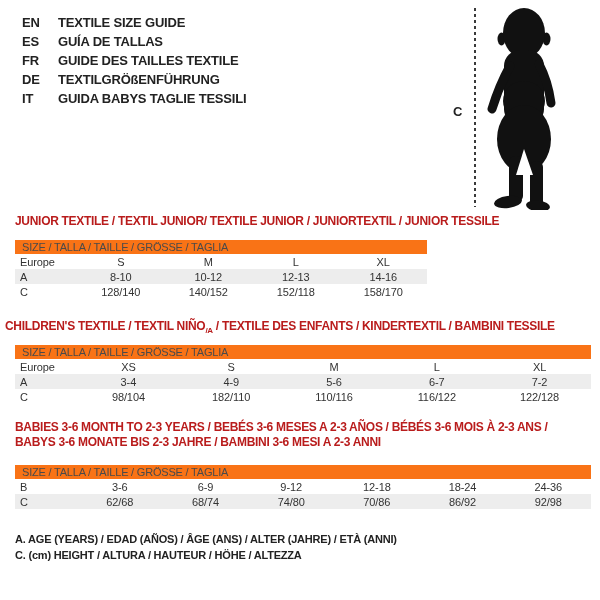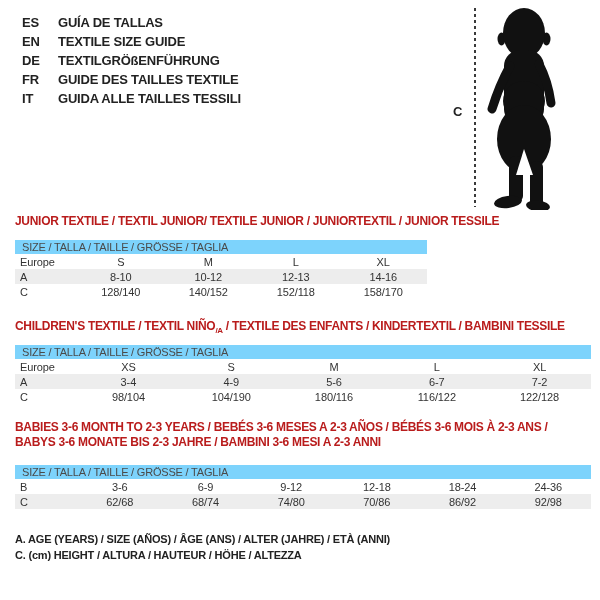--- a/index.html
+++ b/index.html
@@ -19,54 +19,54 @@
   
   .dash-line{left:474px;top:8px;width:2px;height:199px;
     background:repeating-linear-gradient(to bottom,#3a3a3a 0 3px,transparent 3px 6px);}
   .height-label{left:453px;top:104px;font-size:13px;font-weight:700;color:#222;}
   .baby{left:485px;top:6px;width:84px;height:204px;}
 
   
   .ttitle{font-size:12px;font-weight:700;letter-spacing:-0.3px;color:#b91c1c;white-space:nowrap;}
   .ttitle .subscript{font-size:8px;vertical-align:sub;}
   .tbl{position:absolute;left:15px;}
-  .sizebar{height:14px;background:#7dd3fc;color:#4a4a4a;font-size:11px;line-height:14px;
+  .sizebar{height:14px;background:#f97316;color:#4a4a4a;font-size:11px;line-height:14px;
     padding-left:7px;letter-spacing:-0.2px;box-sizing:border-box;}
   .trow{display:flex;height:15px;align-items:center;font-size:11px;color:#333;letter-spacing:-0.1px;}
   .trow.stripe{background:#ededed;}
   .tlabel{width:62px;padding-left:5px;box-sizing:border-box;}
   .tcell{flex:1;text-align:center;}
 
   
   .footnotes{left:15px;top:533px;}
   .fnote{height:15.5px;font-size:11px;font-weight:700;letter-spacing:-0.2px;color:#222;white-space:nowrap;}
 </style>
 </head>
 <body>
 
 <div class="abs lang-block">
   <div class="lang-row">
+    <span class="lang-code">EN</span>
+    <span class="lang-label">TEXTILE SIZE GUIDE</span>
+  </div>
+  <div class="lang-row">
     <span class="lang-code">ES</span>
     <span class="lang-label">GUÍA DE TALLAS</span>
   </div>
   <div class="lang-row">
-    <span class="lang-code">EN</span>
-    <span class="lang-label">TEXTILE SIZE GUIDE</span>
+    <span class="lang-code">FR</span>
+    <span class="lang-label">GUIDE DES TAILLES TEXTILE</span>
   </div>
   <div class="lang-row">
     <span class="lang-code">DE</span>
     <span class="lang-label">TEXTILGRÖßENFÜHRUNG</span>
   </div>
   <div class="lang-row">
-    <span class="lang-code">FR</span>
-    <span class="lang-label">GUIDE DES TAILLES TEXTILE</span>
-  </div>
-  <div class="lang-row">
     <span class="lang-code">IT</span>
-    <span class="lang-label">GUIDA ALLE TAILLES TESSILI</span>
+    <span class="lang-label">GUIDA BABYS TAGLIE TESSILI</span>
   </div>
 </div>
 
 <div class="abs dash-line"></div>
 <div class="abs height-label">C</div>
 <div class="abs baby">
   <svg width="84" height="204" viewBox="0 0 84 204" xmlns="http://www.w3.org/2000/svg">
     <g fill="#111111">
       <ellipse cx="16.5" cy="33" rx="4" ry="6.5"></ellipse>
       <ellipse cx="61.5" cy="33" rx="4" ry="6.5"></ellipse>
@@ -104,21 +104,21 @@
   </div>
   <div class="trow">
     <div class="tlabel">C</div>
     <div class="tcell">128/140</div>
     <div class="tcell">140/152</div>
     <div class="tcell">152/118</div>
     <div class="tcell">158/170</div>
   </div>
 </div>
 
-<div class="abs ttitle" style="left:15px;top:319px;">
+<div class="abs ttitle" style="left:5px;top:319px;">
   <span>CHILDREN'S TEXTILE / TEXTIL NIÑO</span><span class="subscript">/A</span><span> / TEXTILE DES ENFANTS / KINDERTEXTIL / BAMBINI TESSILE</span>
 </div>
 <div class="tbl" style="top:345px;width:576px;">
   <div class="sizebar">SIZE / TALLA / TAILLE / GRÖSSE / TAGLIA</div>
   <div class="trow">
     <div class="tlabel">Europe</div>
     <div class="tcell">XS</div>
     <div class="tcell">S</div>
     <div class="tcell">M</div>
     <div class="tcell">L</div>
@@ -128,22 +128,22 @@
     <div class="tlabel">A</div>
     <div class="tcell">3-4</div>
     <div class="tcell">4-9</div>
     <div class="tcell">5-6</div>
     <div class="tcell">6-7</div>
     <div class="tcell">7-2</div>
   </div>
   <div class="trow">
     <div class="tlabel">C</div>
     <div class="tcell">98/104</div>
-    <div class="tcell">104/190</div>
-    <div class="tcell">180/116</div>
+    <div class="tcell">182/110</div>
+    <div class="tcell">110/116</div>
     <div class="tcell">116/122</div>
     <div class="tcell">122/128</div>
   </div>
 </div>
 
 <div class="abs ttitle" style="left:15px;top:420px;line-height:15px;">
   <div>BABIES 3-6 MONTH TO 2-3 YEARS / BEBÉS 3-6 MESES A 2-3 AÑOS / BÉBÉS 3-6 MOIS À 2-3 ANS /</div>
   <div>BABYS 3-6 MONATE BIS 2-3 JAHRE / BAMBINI 3-6 MESI A 2-3 ANNI</div>
 </div>
 <div class="tbl" style="top:465px;width:576px;">
@@ -162,15 +162,15 @@
     <div class="tcell">62/68</div>
     <div class="tcell">68/74</div>
     <div class="tcell">74/80</div>
     <div class="tcell">70/86</div>
     <div class="tcell">86/92</div>
     <div class="tcell">92/98</div>
   </div>
 </div>
 
 <div class="abs footnotes">
-  <div class="fnote">A. AGE (YEARS) / SIZE (AÑOS) / ÂGE (ANS) / ALTER (JAHRE) / ETÀ (ANNI)</div>
+  <div class="fnote">A. AGE (YEARS) / EDAD (AÑOS) / ÂGE (ANS) / ALTER (JAHRE) / ETÀ (ANNI)</div>
   <div class="fnote">C. (cm) HEIGHT / ALTURA / HAUTEUR / HÖHE / ALTEZZA</div>
 </div>
 
 </body></html>

